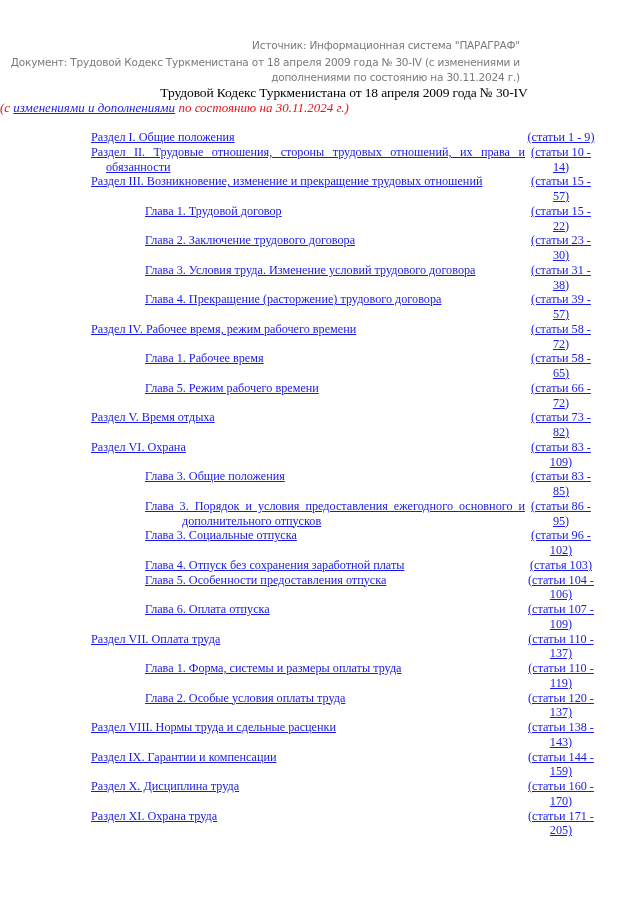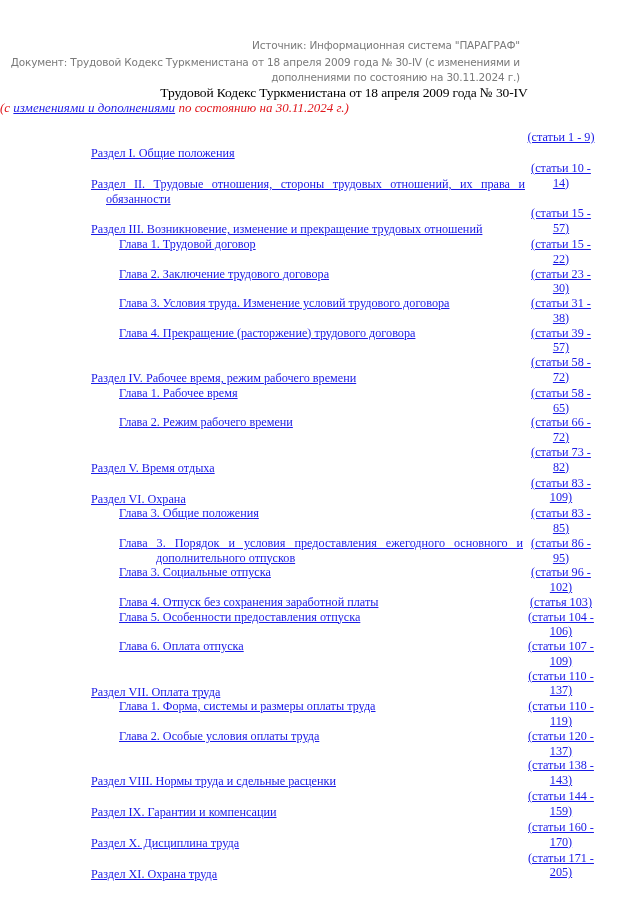--- a/index.html
+++ b/index.html
@@ -22,22 +22,22 @@
       position: absolute; left: 0; width: 640px; top: 100px; text-align: left;
       font-family: "Liberation Serif", serif; font-style: italic; font-size: 13px; color: #e0161b;
     }
     .subtitle a { color: #1a1ae6; text-decoration: underline; }
     .toc {
       position: absolute; left: 91px; top: 130px; width: 506px;
       font-family: "Liberation Serif", serif; font-size: 12.2px; line-height: 14.75px;
     }
     .row { display: flex; justify-content: space-between; align-items: flex-start; }
     .row .lbl { color: #1a1ae6; text-decoration: underline; text-align: justify; }
-    .row.sec .lbl { width: 425px; padding-left: 15px; text-indent: -15px; margin-top: 16px; }
-    .row.ch .lbl { width: 367px; margin-left: 28px; padding-left: 37px; text-indent: -37px; }
+    .row.sec .lbl { width: 425px; padding-left: 15px; text-indent: -15px; }
+    .row.ch .lbl { width: 367px; margin-left: 54px; padding-left: 37px; text-indent: -37px; }
     .row .ref { color: #1a1ae6; text-decoration: underline; text-align: center; width: 72px; flex-shrink: 0; }
     a { cursor: pointer; }
   </style>
 </head>
 <body>
 
 <div class="page">
   <div class="src-header src-line1">Источник: Информационная система "ПАРАГРАФ"</div>
   <div class="src-header src-line2">
     <div>Документ: Трудовой Кодекс Туркменистана от 18 апреля 2009 года № 30-IV (с изменениями и</div>
@@ -78,21 +78,21 @@
       </div>
       <div class="row sec">
         <a class="lbl">Раздел IV. Рабочее время, режим рабочего времени</a>
         <a class="ref">(статьи 58 - 72)</a>
       </div>
       <div class="row ch">
         <a class="lbl">Глава 1. Рабочее время</a>
         <a class="ref">(статьи 58 - 65)</a>
       </div>
       <div class="row ch">
-        <a class="lbl">Глава 2. Режим рабочего времени</a>
+        <a class="lbl">Глава 5. Режим рабочего времени</a>
         <a class="ref">(статьи 66 - 72)</a>
       </div>
       <div class="row sec">
         <a class="lbl">Раздел V. Время отдыха</a>
         <a class="ref">(статьи 73 - 82)</a>
       </div>
       <div class="row sec">
         <a class="lbl">Раздел VI. Охрана</a>
         <a class="ref">(статьи 83 - 109)</a>
       </div>

